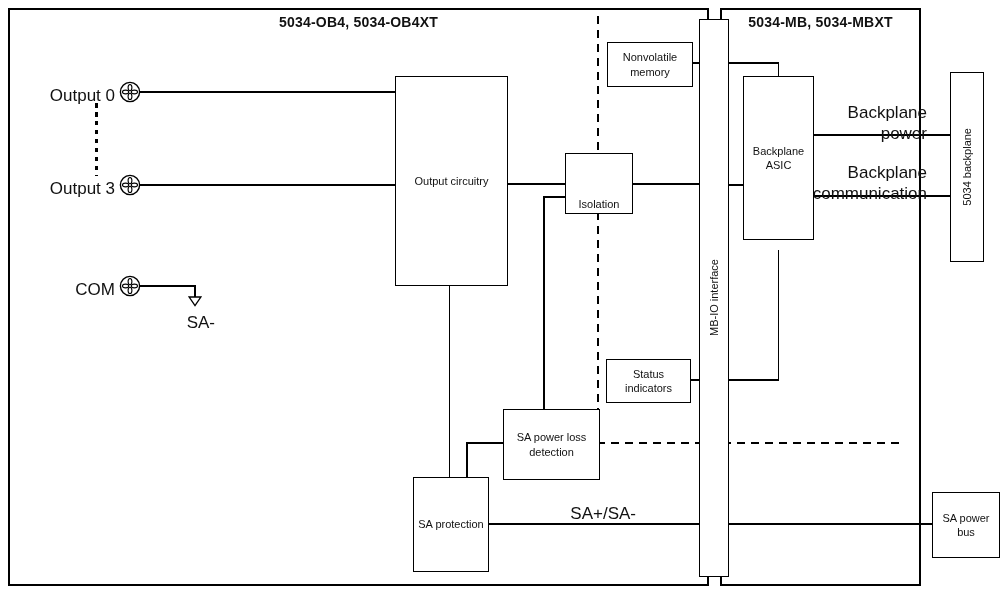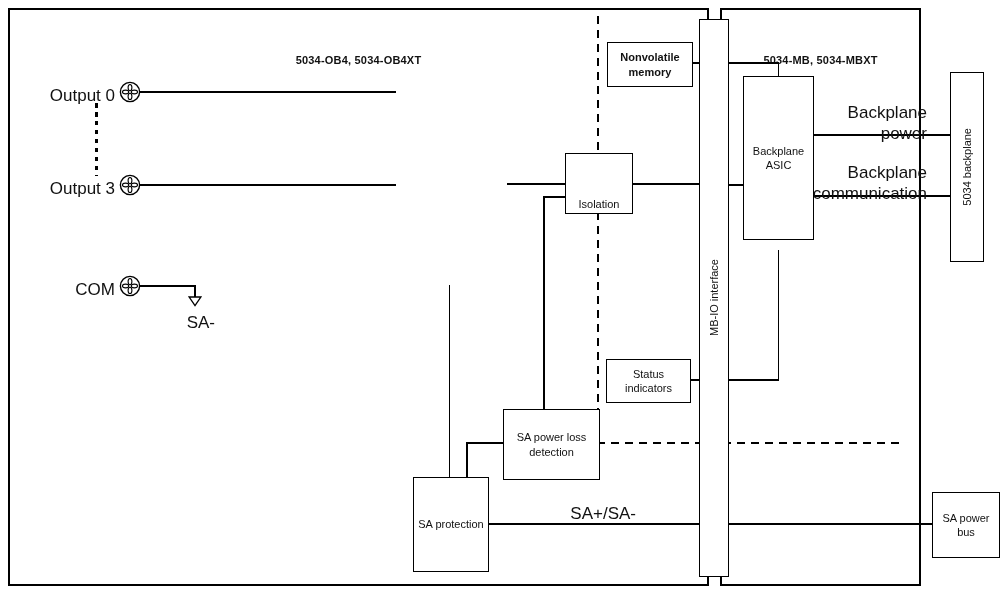--- a/index.html
+++ b/index.html
@@ -2,21 +2,21 @@
 <html><head>
 <meta charset="utf-8">
 <style>
   html,body{margin:0;padding:0;background:#fff;}
   .stage{
     position:relative;width:1000px;height:594px;background:#fff;
     font-family:"Liberation Sans","DejaVu Sans",sans-serif;
     color:#111;overflow:hidden;
   }
   .sec{position:absolute;border:2px solid #000;background:transparent;box-sizing:border-box;}
-  .title{position:absolute;font-weight:bold;font-size:11px;text-align:center;letter-spacing:0.2px;margin-top:40px;}
+  .title{position:absolute;font-weight:bold;font-size:14px;text-align:center;letter-spacing:0.2px;}
   .box{
     position:absolute;border:1.5px solid #000;background:#fff;box-sizing:border-box;
     display:flex;align-items:center;justify-content:center;text-align:center;
     font-size:11px;line-height:1.28;padding:2px;
   }
   .hline{position:absolute;height:1.5px;background:#000;}
   .vline{position:absolute;width:1.5px;background:#000;}
   .dashv{position:absolute;width:1.6px;
     background:repeating-linear-gradient(180deg,#000 0,#000 8px,transparent 8px,transparent 14px);}
   .dashh{position:absolute;height:1.6px;
@@ -99,21 +99,24 @@
     <ellipse cx="15.4" cy="11" rx="3.1" ry="1.9" fill="#fff" stroke="#000" stroke-width="1.1"></ellipse>
   </svg>
 
   <svg class="icon" style="left:188px;top:296px;" width="14" height="11" viewBox="0 0 14 11">
     <path d="M1.2 1 H12.8 L7 9.6 Z" fill="#fff" stroke="#000" stroke-width="1.3" stroke-linejoin="miter"></path>
   </svg>
 
   <div class="box" style="left:565px;top:153px;width:68px;height:61px;align-items:flex-end;">
     <span>Isolation</span>
   </div>
-  <div class="box" style="left:607px;top:42px;width:86px;height:45px;font-weight:bold;">
+  <div class="box" style="left:395px;top:76px;width:113px;height:210px;">
+    <span>Output circuitry</span>
+  </div>
+  <div class="box" style="left:607px;top:42px;width:86px;height:45px;">
     <span>Nonvolatile memory</span>
   </div>
   <div class="box" style="left:606px;top:359px;width:85px;height:44px;">
     <span>Status indicators</span>
   </div>
   <div class="box" style="left:503px;top:409px;width:97px;height:71px;">
     <span>SA power loss detection</span>
   </div>
   <div class="box" style="left:413px;top:477px;width:76px;height:95px;">
     <span>SA protection</span>

